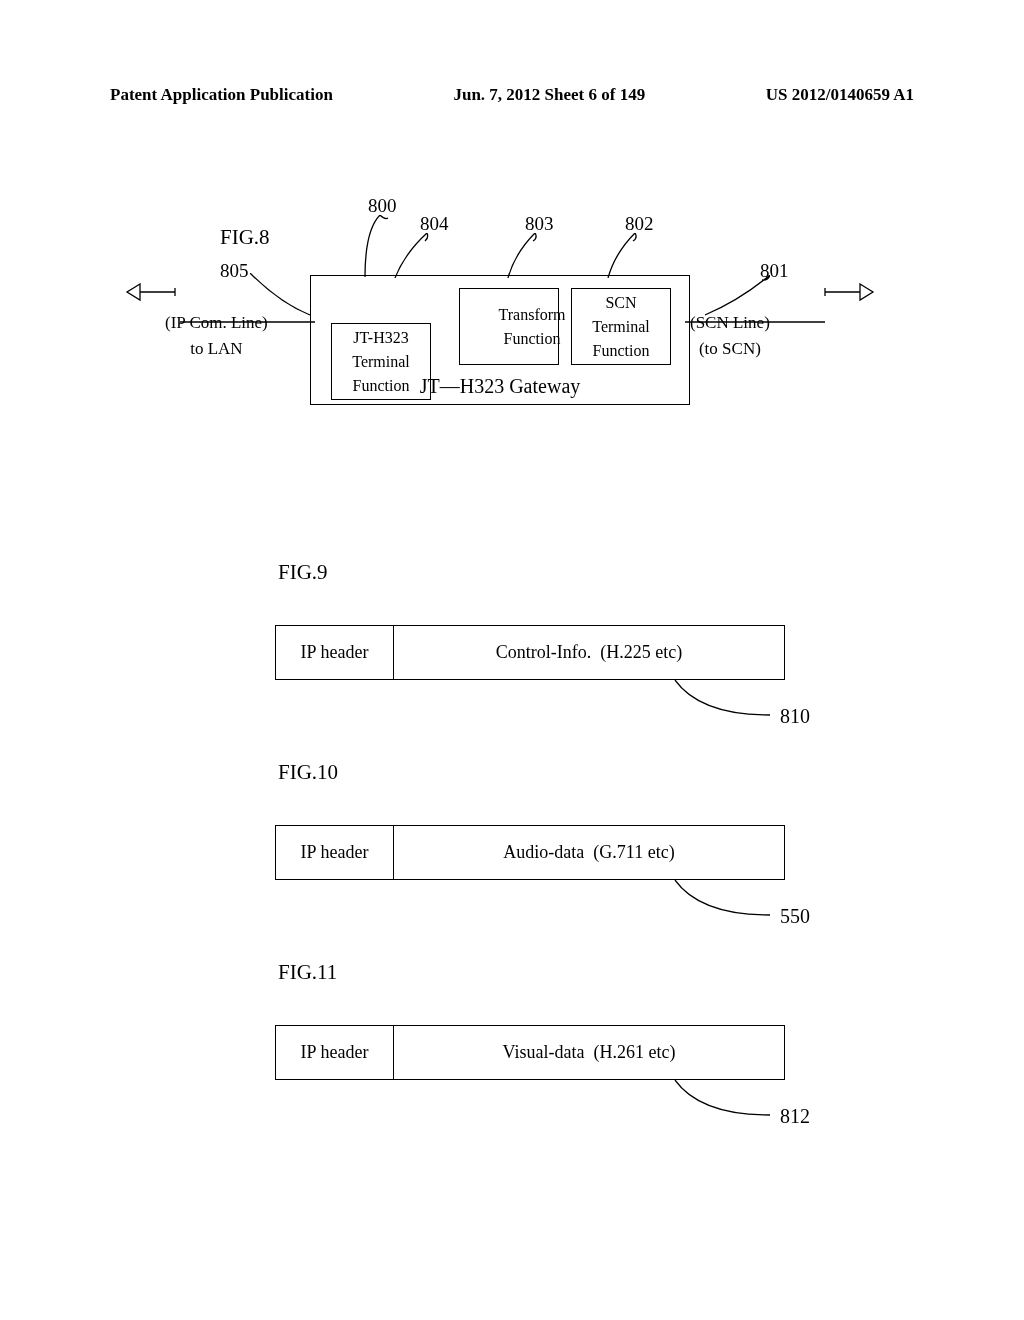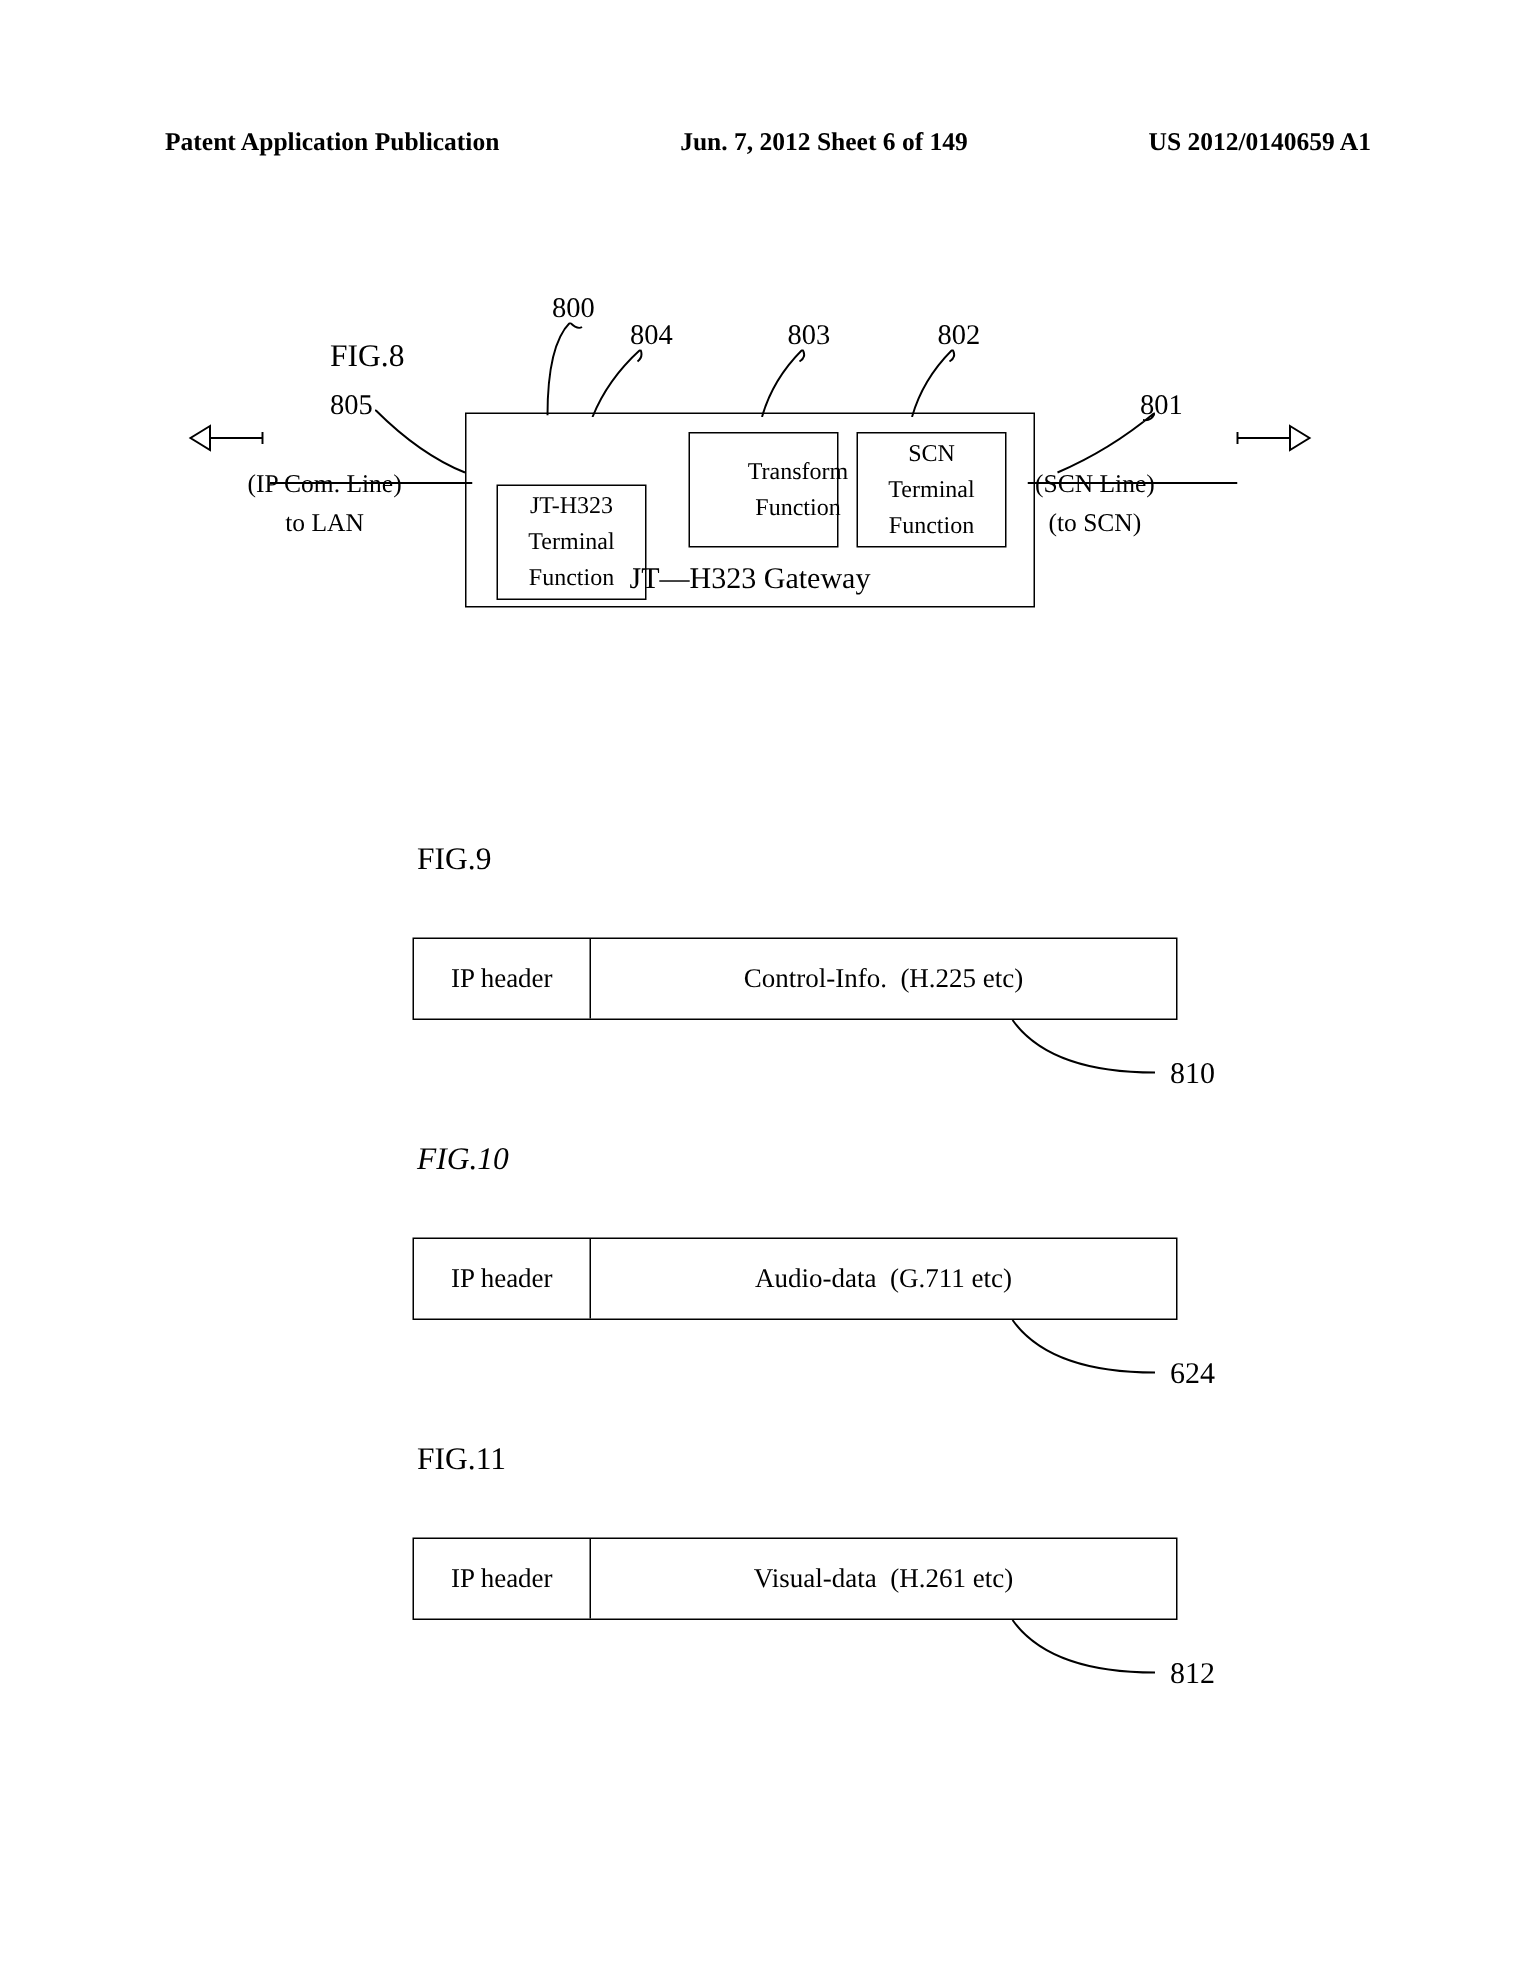--- a/index.html
+++ b/index.html
@@ -203,29 +203,29 @@
 <div class="packet-fig-label" style="top:560px; left:278px;">FIG.9</div>
 <div class="packet-outer" style="top:625px;">
   <div class="packet-header">IP header</div>
   <div class="packet-body">Control-Info.&nbsp;&nbsp;(H.225 etc)</div>
 </div>
 <svg class="packet-hook-svg" style="top:680px; left:620px;" width="180" height="45">
   <path class="hook" d="M 55 0 Q 80 35 150 35"></path>
 </svg>
 <div class="packet-ref" style="top:705px; left:780px;">810</div>
 
-<div class="packet-fig-label" style="top:760px; left:278px;font-style:italic;">FIG.10</div>
+<div class="packet-fig-label" style="top:760px; left:278px;">FIG.10</div>
 <div class="packet-outer" style="top:825px;">
   <div class="packet-header">IP header</div>
   <div class="packet-body">Audio-data&nbsp;&nbsp;(G.711 etc)</div>
 </div>
 <svg class="packet-hook-svg" style="top:880px; left:620px;" width="180" height="45">
   <path class="hook" d="M 55 0 Q 80 35 150 35"></path>
 </svg>
-<div class="packet-ref" style="top:905px; left:780px;">624</div>
+<div class="packet-ref" style="top:905px; left:780px;">550</div>
 
 <div class="packet-fig-label" style="top:960px; left:278px;">FIG.11</div>
 <div class="packet-outer" style="top:1025px;">
   <div class="packet-header">IP header</div>
   <div class="packet-body">Visual-data&nbsp;&nbsp;(H.261 etc)</div>
 </div>
 <svg class="packet-hook-svg" style="top:1080px; left:620px;" width="180" height="45">
   <path class="hook" d="M 55 0 Q 80 35 150 35"></path>
 </svg>
 <div class="packet-ref" style="top:1105px; left:780px;">812</div>

